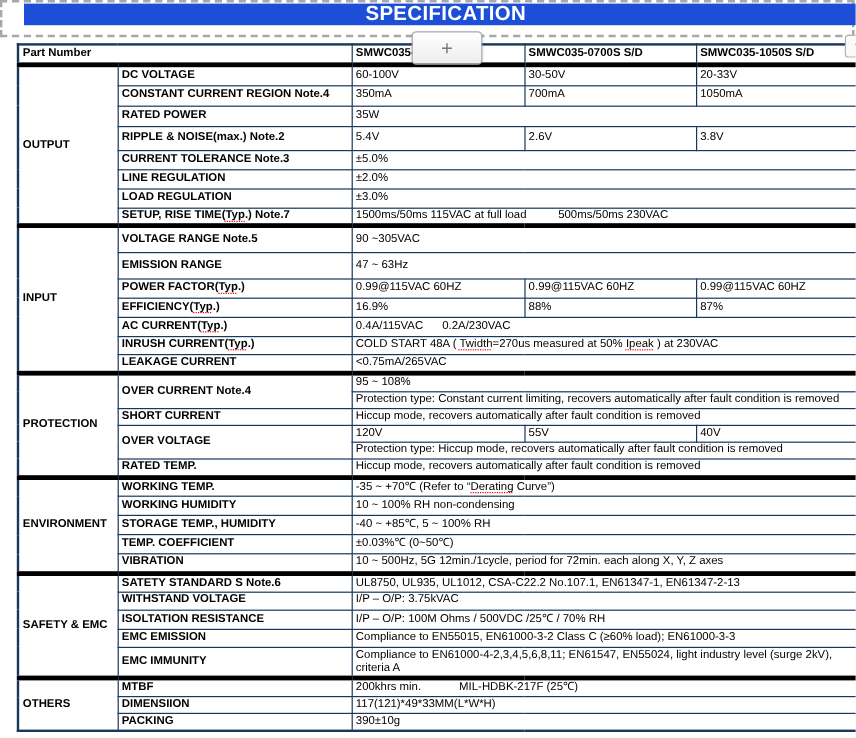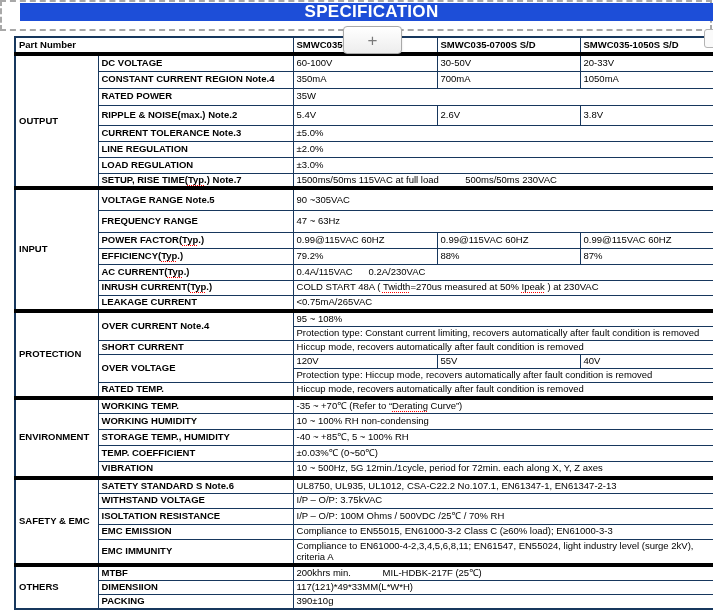--- a/index.html
+++ b/index.html
@@ -112,32 +112,32 @@
       <td class="lbl">SETUP, RISE TIME(<span class="sq">Typ</span>.) Note.7</td>
       <td class="val" colspan="3">1500ms/50ms 115VAC at full load          500ms/50ms 230VAC</td>
     </tr>
 
     <tr class="sec h22">
       <td class="cat" rowspan="7">INPUT</td>
       <td class="lbl">VOLTAGE RANGE Note.5</td>
       <td class="val" colspan="3">90 ~305VAC</td>
     </tr>
     <tr class="h22">
-      <td class="lbl">FREQUENCY RANGE</td>
+      <td class="lbl">EMISSION RANGE</td>
       <td class="val" colspan="3">47 ~ 63Hz</td>
     </tr>
     <tr class="h16">
       <td class="lbl">POWER FACTOR(<span class="sq">Typ</span>.)</td>
       <td class="val">0.99@115VAC 60HZ</td>
       <td class="val">0.99@115VAC 60HZ</td>
       <td class="val">0.99@115VAC 60HZ</td>
     </tr>
     <tr class="h16">
       <td class="lbl">EFFICIENCY(<span class="sq">Typ</span>.)</td>
-      <td class="val">79.2%</td>
+      <td class="val">16.9%</td>
       <td class="val">88%</td>
       <td class="val">87%</td>
     </tr>
     <tr class="h16">
       <td class="lbl">AC CURRENT(<span class="sq">Typ</span>.)</td>
       <td class="val" colspan="3">0.4A/115VAC      0.2A/230VAC</td>
     </tr>
     <tr class="h15">
       <td class="lbl">INRUSH CURRENT(<span class="sq">Typ</span>.)</td>
       <td class="val" colspan="3">COLD START 48A ( <span class="sq">Twidth</span>=270us measured at 50% <span class="sq">Ipeak</span> ) at 230VAC</td>

